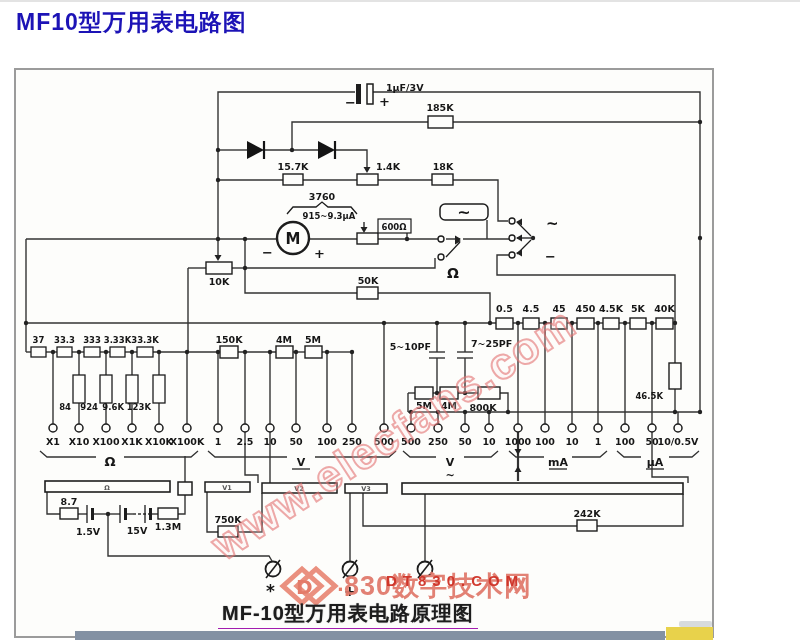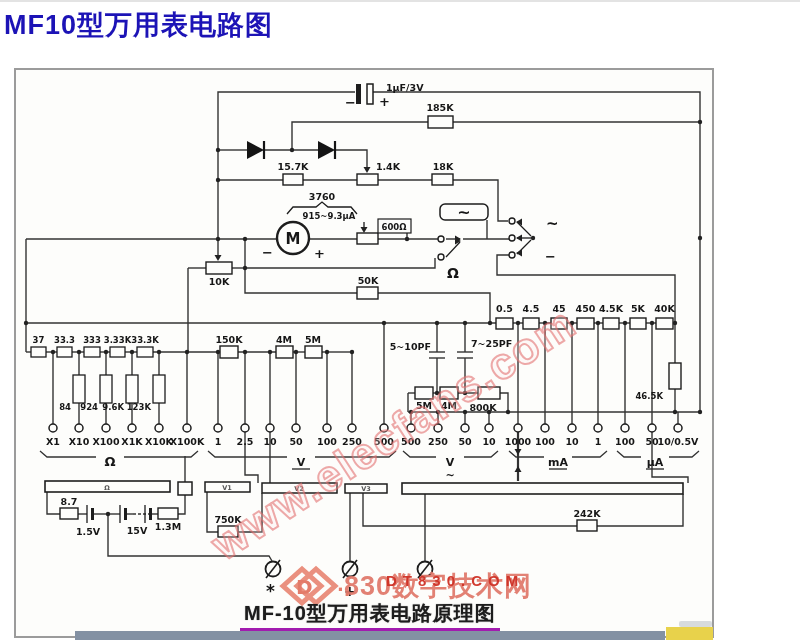--- a/index.html
+++ b/index.html
@@ -1,35 +1,35 @@
 <!DOCTYPE html>
 <html><head>
 <meta charset="utf-8">
 <style>
   html,body{margin:0;padding:0}
   body{width:800px;height:640px;position:relative;background:#ffffff;
        font-family:"Liberation Sans",sans-serif;overflow:hidden}
   #topline{position:absolute;left:0;top:0;width:800px;height:2px;background:#e3e3e3}
-  #title{position:absolute;left:4px;top:7px;font-size:27px;font-weight:bold;
+  #title{position:absolute;left:16px;top:7px;font-size:23px;font-weight:bold;
          color:#1c13b6;letter-spacing:1px;z-index:1}
   #frame{position:absolute;left:14px;top:68px;width:700px;height:570px;
          border:2px solid #9b9b9b;background:#fdfdfb;box-sizing:border-box;z-index:1}
   #circuit{position:absolute;left:0;top:0;z-index:2}
   svg text{font-family:"DejaVu Sans",sans-serif;fill:#161616;font-weight:bold}
   .lbl{font-size:9.5px}
   .sm{font-size:8.5px}
   .md{font-size:11px}
   .big{font-size:13px}
   .tiny{font-size:6.5px;fill:#555}
   #watermark{position:absolute;left:216px;top:524px;transform:rotate(-33deg);
          transform-origin:0 50%;font-size:44px;font-weight:bold;letter-spacing:2px;
          white-space:nowrap;color:rgba(255,232,232,0.22);
          -webkit-text-stroke:2px rgba(226,108,108,0.58);z-index:3}
-  #caption{position:absolute;left:240px;top:600px;font-size:20px;font-weight:bold;
-         color:#1d1d1d;letter-spacing:1px;border-bottom:7px solid #a21caf;
+  #caption{position:absolute;left:218px;top:600px;font-size:20px;font-weight:bold;
+         color:#1d1d1d;letter-spacing:1px;border-bottom:1px solid #a21caf;
          padding:0 4px 1px 4px;z-index:4;text-shadow:0 0 1px rgba(40,40,40,.65)}
   #logo-site{position:absolute;left:344px;top:568px;font-size:27px;font-weight:bold;
          color:#e0786a;opacity:.93;letter-spacing:1px;z-index:5}
   #logo-domain{position:absolute;left:386px;top:572px;font-size:15px;font-weight:bold;
          color:#cf3126;letter-spacing:6px;opacity:.95;z-index:5}
   #strip-gray{position:absolute;left:75px;top:631px;width:590px;height:9px;background:#8391a3;z-index:6}
   #strip-yellow{position:absolute;left:666px;top:627px;width:47px;height:13px;background:#e8d24b;z-index:6}
   #smudge{position:absolute;left:679px;top:621px;width:33px;height:6px;background:#cdd2d6;
          border-radius:2px;opacity:.8;z-index:7}
 </style>

